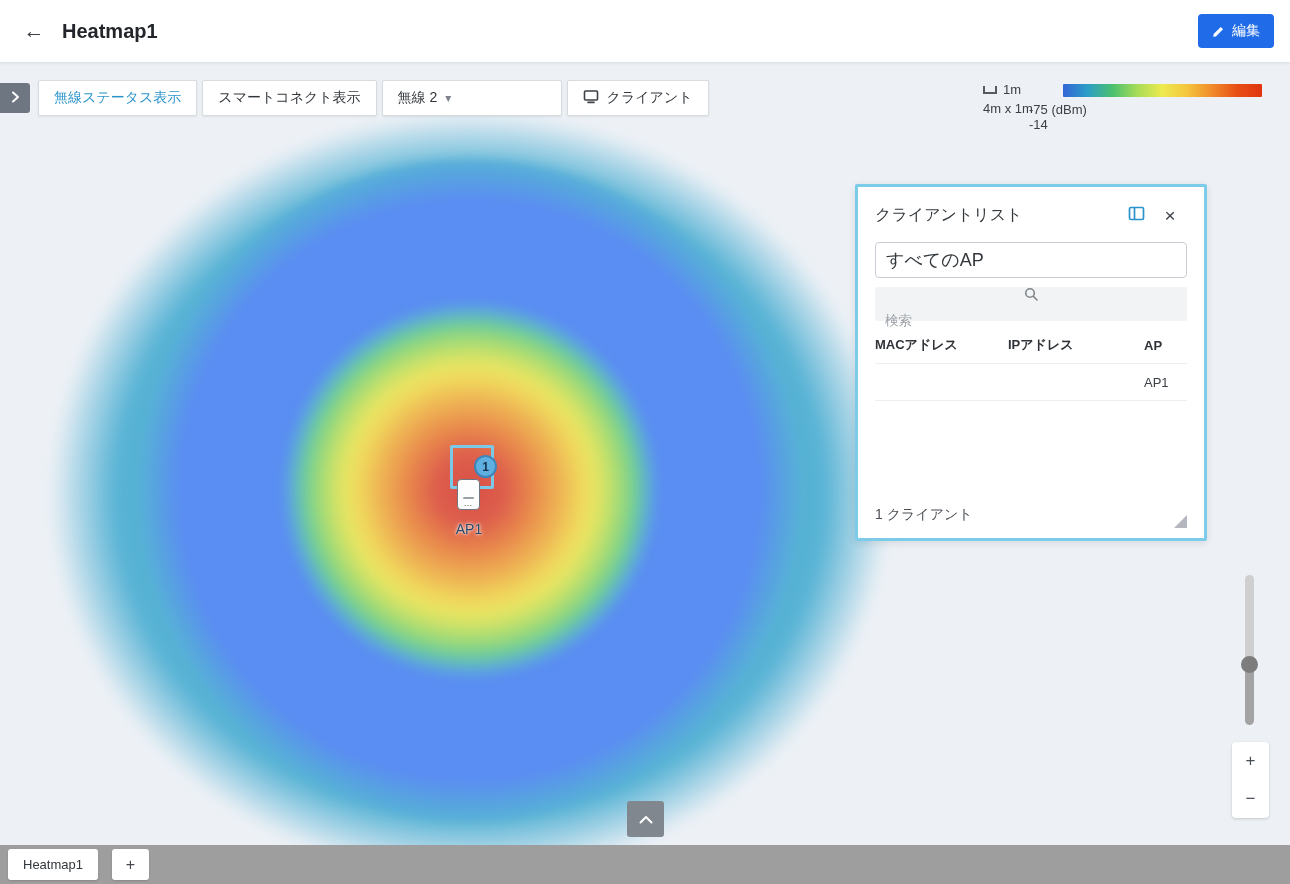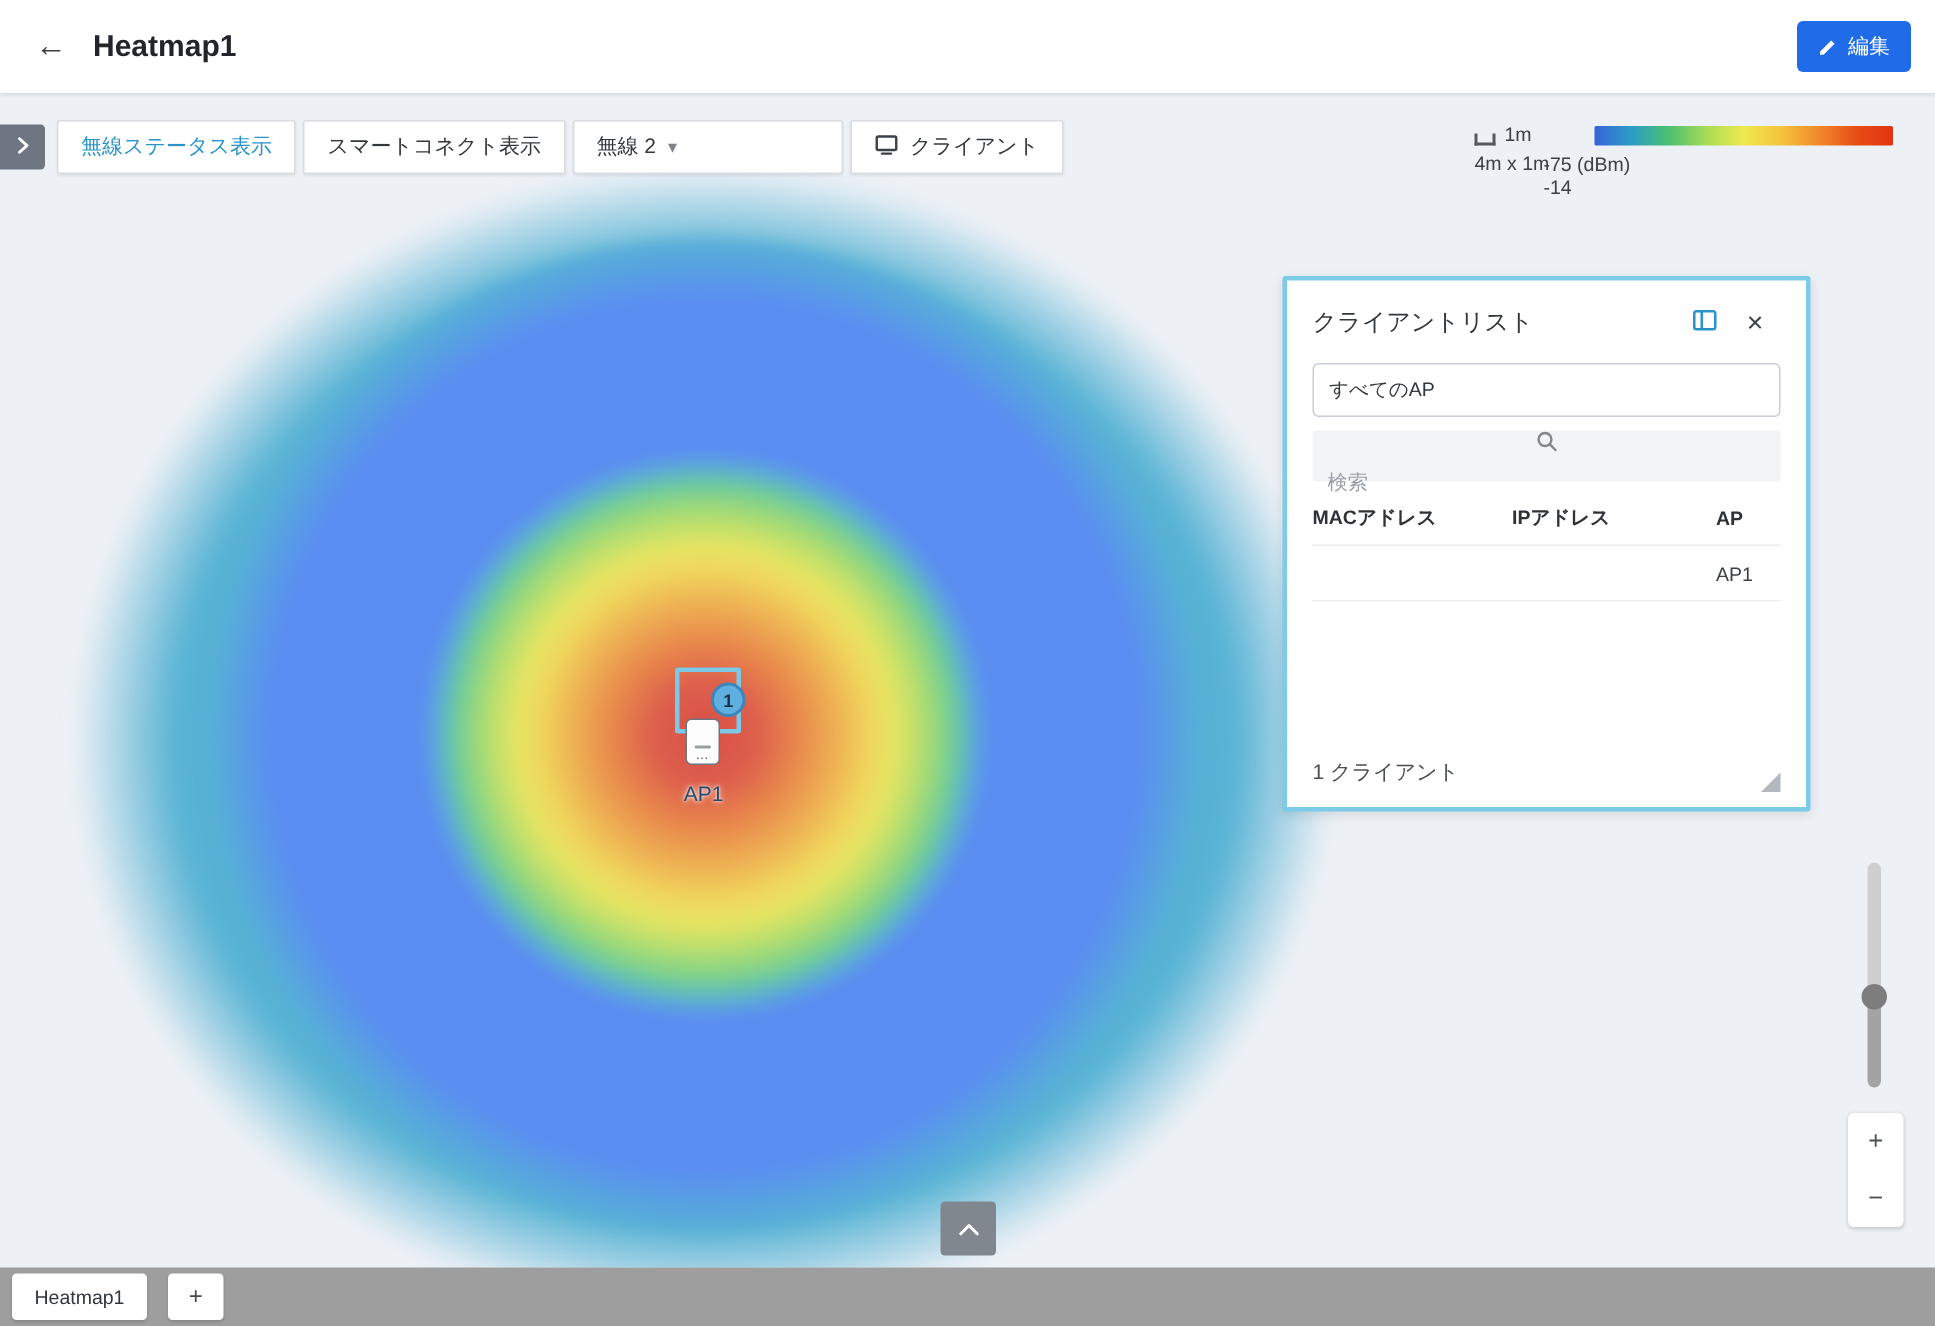--- a/index.html
+++ b/index.html
@@ -40,21 +40,21 @@
   .toolbar { position:absolute; left:38px; top:18px; display:flex; gap:5px; z-index:12; }
   .tb-btn { height:36px; padding:0 15px; background:#fff; border:1px solid #d8dce1; border-radius:2px;
     font-size:14px; color:#32373c; display:flex; align-items:center; gap:8px; cursor:pointer;
     box-shadow:0 1px 2px rgba(0,0,0,.08); white-space:nowrap; }
   .tb-btn.active { color:#2a93c9; }
   .tb-select { width:180px; justify-content:flex-start; cursor:pointer; }
   .tb-select .caret { color:#7d838a; font-size:12px; }
 
   
   .legend { position:absolute; right:28px; top:18px; z-index:12; width:279px; }
-  .legend-scale { position:absolute; left:0; top:2px; font-size:13px; color:#3c4147; display:flex; align-items:flex-end; gap:6px; }
+  .legend-scale { position:absolute; left:0; top:2px; font-size:13px; color:#3c4147; display:flex; align-items:center; gap:6px; }
   .scale-bracket { display:inline-block; width:14px; height:8px; border-left:2px solid #555a60;
     border-right:2px solid #555a60; border-bottom:2px solid #555a60; }
   .legend-grid { position:absolute; left:0; top:21px; font-size:13px; color:#3c4147; }
   .legend-bar { position:absolute; left:80px; top:4px; width:199px; height:13px; border-radius:1px; }
   .legend-labels { position:absolute; left:46px; top:22px; width:233px; display:flex; justify-content:space-between;
     font-size:13px; color:#3c4147;flex-direction:column; }
 
   
   .ap-select-box { position:absolute; left:450px; top:383px; width:44px; height:44px;
     border:3px solid #7bc9e8; border-radius:2px; z-index:8; cursor:pointer; background:transparent; }
@@ -72,21 +72,21 @@
   
   .client-panel { position:absolute; left:855px; top:122px; width:352px; height:357px; background:#fff;
     border:3px solid #7ccbe9; border-radius:2px; z-index:15; display:flex; flex-direction:column;
     padding:14px 17px 10px 17px; box-shadow:0 2px 8px rgba(0,0,0,.10); }
   .cp-head { display:flex; align-items:center; }
   .cp-title { font-size:16px; color:#32373c; flex:1; }
   .cp-iconbtn { width:34px; height:28px; border:none; background:transparent; display:flex; align-items:center;
     justify-content:center; cursor:pointer; border-radius:3px; }
   .cp-close { font-size:19px; color:#3c4147; line-height:1; }
   .cp-select { margin-top:13px; height:36px; border:1px solid #c9ced6; border-radius:4px; display:flex;
-    align-items:center; padding:0 10px; font-size:13px; color:#32373c; cursor:pointer; background:#fff; }
+    align-items:center; padding:0 10px; font-size:18px; color:#32373c; cursor:pointer; background:#fff; }
   .cp-search { margin-top:9px; height:34px; background:#f1f3f4; border-radius:2px; display:flex;
     align-items:center; gap:8px; padding:0 10px;flex-direction:column; }
   .cp-search input { border:none; background:transparent; outline:none; font-size:13.5px; color:#32373c;
     width:100%; font-family:inherit; }
   .cp-search input::placeholder { color:#9aa0a6; }
   .cp-table { margin-top:6px; }
   .cp-tr { display:grid; grid-template-columns:133px 136px 1fr; align-items:center; height:37px;
     border-bottom:1px solid #eceef0; font-size:13px; }
   .cp-tr.head { font-weight:700; color:#2f3338; }
   .cp-tr.row { color:#3c4147; cursor:pointer; }

